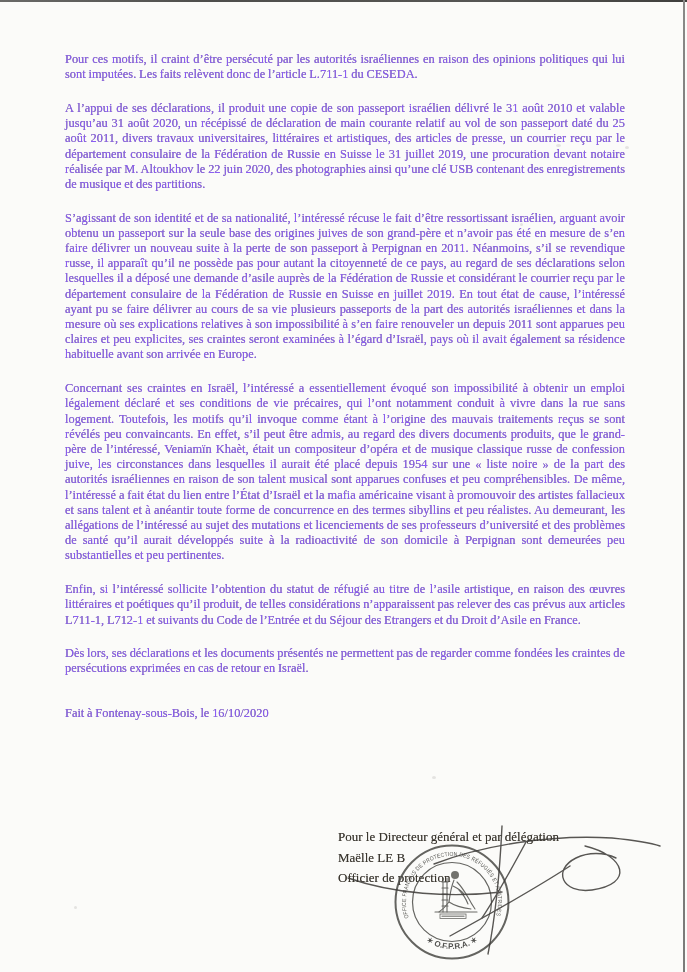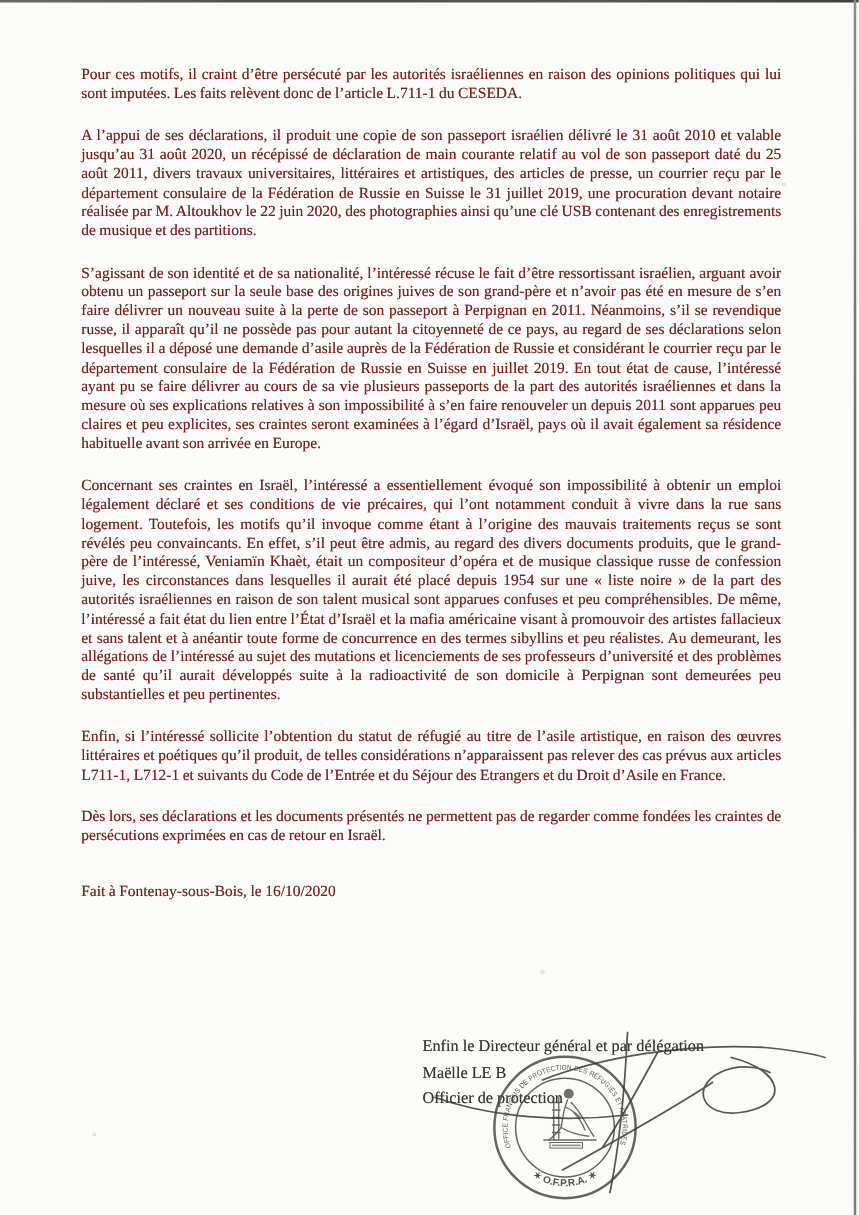--- a/index.html
+++ b/index.html
@@ -11,21 +11,21 @@
   .scan-edge-top{
     position:absolute;top:0;left:0;width:687px;height:2px;
     background:linear-gradient(90deg,#6a6a68,#4e4e4c 30%,#565654 70%,#3f3f3d);
   }
   .scan-edge-right{
     position:absolute;top:0;right:2px;width:2px;height:972px;
     background:linear-gradient(180deg,#8a8a88,#6f6f6d 40%,#7c7c7a);
   }
   .doc{
     position:absolute;left:65px;top:52px;width:560px;
-    font-size:12.4px;line-height:15.2px;color:#7f1d1d;
+    font-size:12.4px;line-height:15.2px;color:#8b5cf6;
     text-align:justify;
     text-shadow:0 0 0.5px rgba(52,48,41,0.65);
     word-spacing:-0.3px;
   }
   .doc p{margin:0 0 18.5px 0;}
   .doc p.dateline{margin-top:29px;text-align:left;}
   .sigblock{
     position:absolute;left:338px;top:827px;width:320px;
     font-size:13px;line-height:20.5px;color:#3a362f;
     text-shadow:0 0 0.5px rgba(52,48,41,0.6);
@@ -55,21 +55,21 @@
   <p>Pour ces motifs, il craint d’être persécuté par les autorités israéliennes en raison des opinions politiques qui lui sont imputées. Les faits relèvent donc de l’article L.711-1 du CESEDA.</p>
   <p>A l’appui de ses déclarations, il produit une copie de son passeport israélien délivré le 31 août 2010 et valable jusqu’au 31 août 2020, un récépissé de déclaration de main courante relatif au vol de son passeport daté du 25 août 2011, divers travaux universitaires, littéraires et artistiques, des articles de presse, un courrier reçu par le département consulaire de la Fédération de Russie en Suisse le 31 juillet 2019, une procuration devant notaire réalisée par M. Altoukhov le 22 juin 2020, des photographies ainsi qu’une clé USB contenant des enregistrements de musique et des partitions.</p>
   <p>S’agissant de son identité et de sa nationalité, l’intéressé récuse le fait d’être ressortissant israélien, arguant avoir obtenu un passeport sur la seule base des origines juives de son grand-père et n’avoir pas été en mesure de s’en faire délivrer un nouveau suite à la perte de son passeport à Perpignan en 2011. Néanmoins, s’il se revendique russe, il apparaît qu’il ne possède pas pour autant la citoyenneté de ce pays, au regard de ses déclarations selon lesquelles il a déposé une demande d’asile auprès de la Fédération de Russie et considérant le courrier reçu par le département consulaire de la Fédération de Russie en Suisse en juillet 2019. En tout état de cause, l’intéressé ayant pu se faire délivrer au cours de sa vie plusieurs passeports de la part des autorités israéliennes et dans la mesure où ses explications relatives à son impossibilité à s’en faire renouveler un depuis 2011 sont apparues peu claires et peu explicites, ses craintes seront examinées à l’égard d’Israël, pays où il avait également sa résidence habituelle avant son arrivée en Europe.</p>
   <p>Concernant ses craintes en Israël, l’intéressé a essentiellement évoqué son impossibilité à obtenir un emploi légalement déclaré et ses conditions de vie précaires, qui l’ont notamment conduit à vivre dans la rue sans logement. Toutefois, les motifs qu’il invoque comme étant à l’origine des mauvais traitements reçus se sont révélés peu convaincants. En effet, s’il peut être admis, au regard des divers documents produits, que le grand-père de l’intéressé, Veniamïn Khaèt, était un compositeur d’opéra et de musique classique russe de confession juive, les circonstances dans lesquelles il aurait été placé depuis 1954 sur une « liste noire » de la part des autorités israéliennes en raison de son talent musical sont apparues confuses et peu compréhensibles. De même, l’intéressé a fait état du lien entre l’État d’Israël et la mafia américaine visant à promouvoir des artistes fallacieux et sans talent et à anéantir toute forme de concurrence en des termes sibyllins et peu réalistes. Au demeurant, les allégations de l’intéressé au sujet des mutations et licenciements de ses professeurs d’université et des problèmes de santé qu’il aurait développés suite à la radioactivité de son domicile à Perpignan sont demeurées peu substantielles et peu pertinentes.</p>
   <p>Enfin, si l’intéressé sollicite l’obtention du statut de réfugié au titre de l’asile artistique, en raison des œuvres littéraires et poétiques qu’il produit, de telles considérations n’apparaissent pas relever des cas prévus aux articles L711-1, L712-1 et suivants du Code de l’Entrée et du Séjour des Etrangers et du Droit d’Asile en France.</p>
   <p>Dès lors, ses déclarations et les documents présentés ne permettent pas de regarder comme fondées les craintes de persécutions exprimées en cas de retour en Israël.</p>
   <p class="dateline">Fait à Fontenay-sous-Bois, le 16/10/2020</p>
 </main>
 
 <div class="sigblock">
-  <div>Enfin le Directeur général et par délégation</div>
+  <div>Pour le Directeur général et par délégation</div>
   <div>Maëlle LE B</div>
   <div>Officier de protection</div>
 </div>
 
 <svg class="stamp-svg" width="122" height="122" viewBox="0 0 122 122">
   <g stroke="#4a4a46" fill="none" opacity="0.85">
     <circle cx="61" cy="60" r="56.5" stroke-width="2"></circle>
     <circle cx="61" cy="60" r="39.5" stroke-width="1.2"></circle>
   </g>
   <defs>

